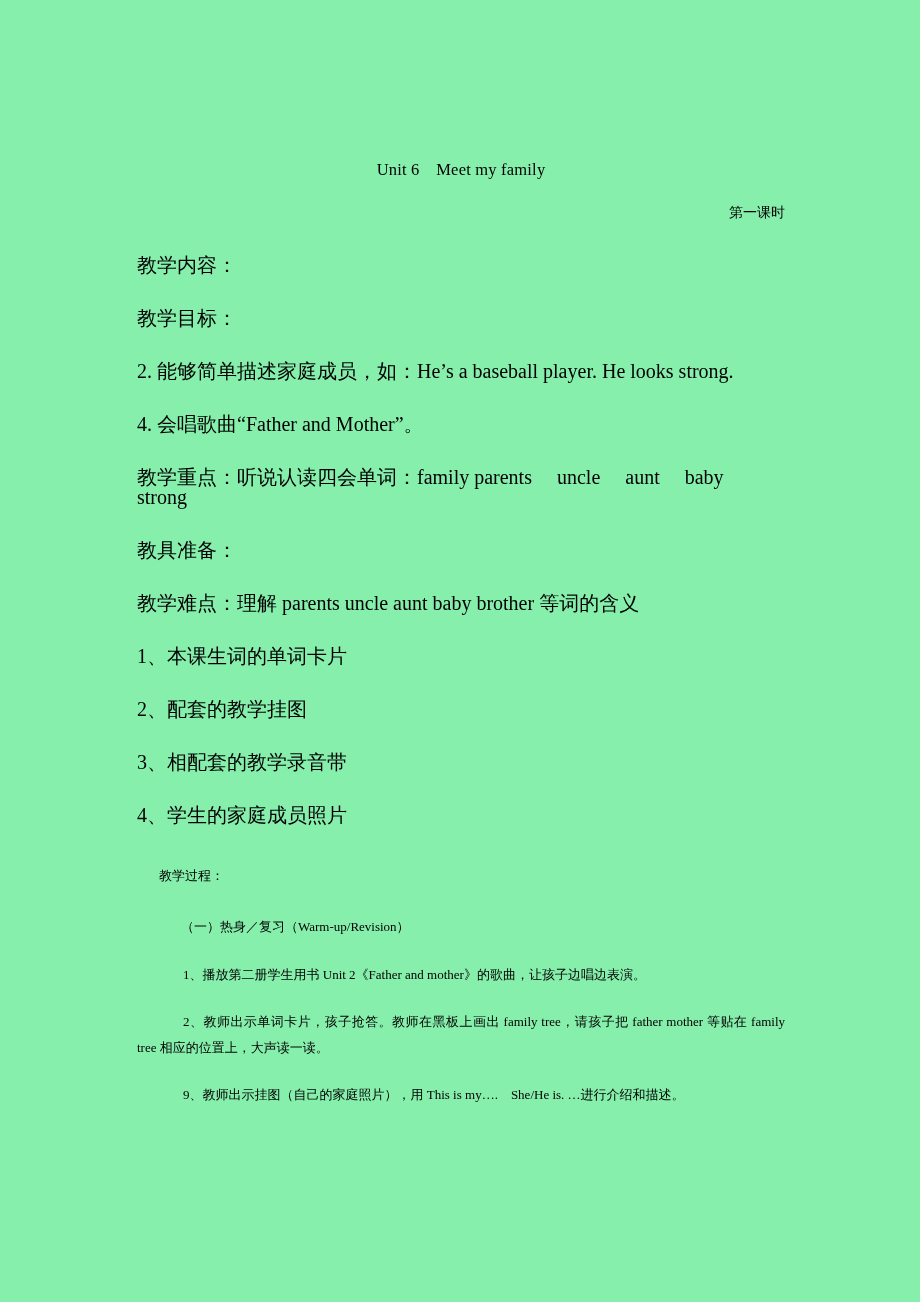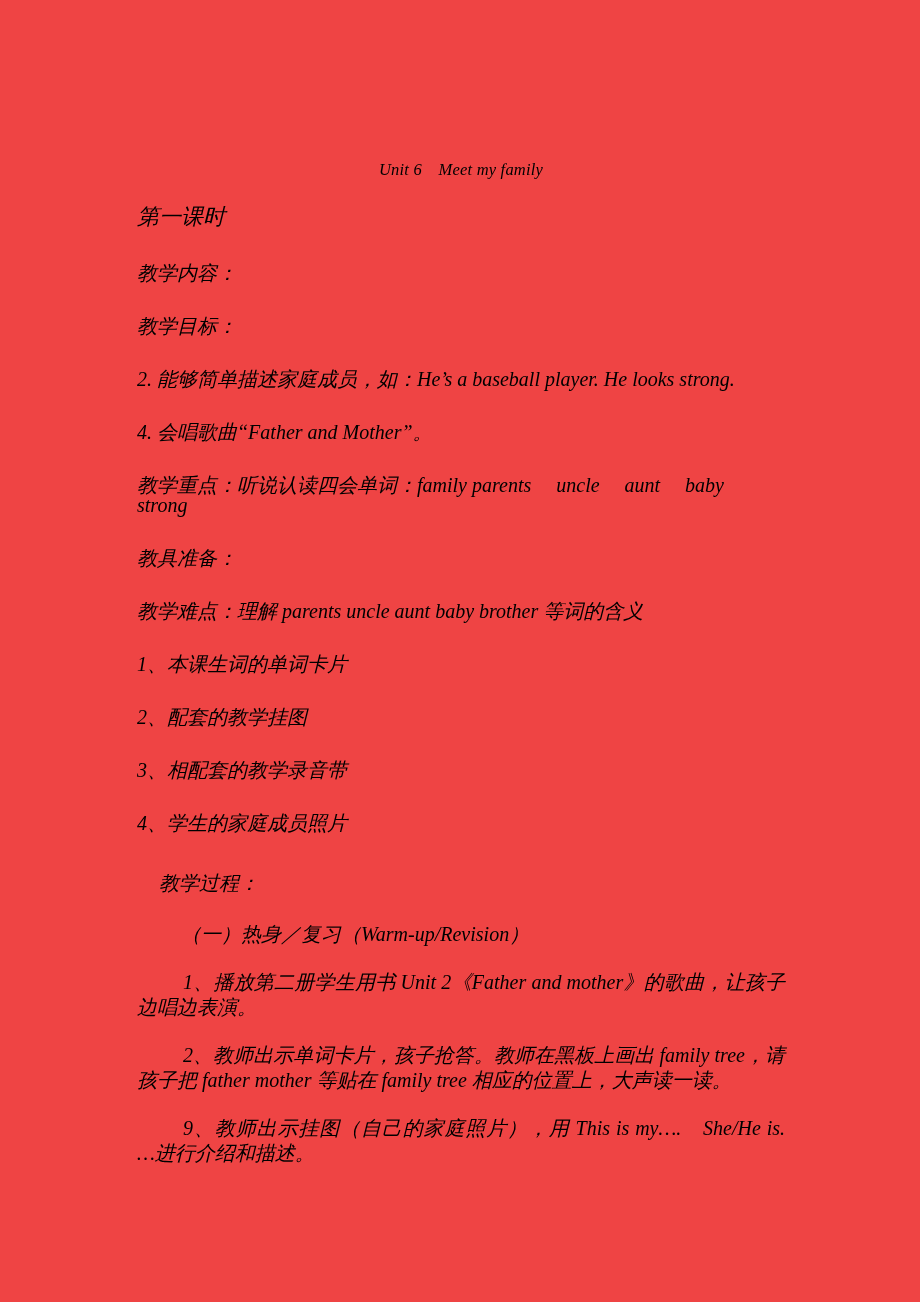--- a/index.html
+++ b/index.html
@@ -11,60 +11,59 @@
     width: 920px;
     height: 1302px;
     font-family: "Liberation Serif", "DejaVu Serif", serif;
     color: #000000;
     -webkit-font-smoothing: antialiased;
   }
   .page {
     position: relative;
     width: 920px;
     height: 1302px;
-    background: #ef4444;
+    background: #86efac;
     overflow: hidden;
-    font-style: italic;
   }
   .content {
     position: absolute;
     left: 137px;
     top: 0;
     width: 648px;
   }
 
   
   .title-main {
     text-align: center;
     font-size: 16.5px;
     line-height: 1;
     margin-top: 162px;
     letter-spacing: 0.2px;
   }
   .title-sub {
-    text-align: left;
-    font-size: 22px;
+    text-align: right;
+    font-size: 14px;
     line-height: 1;
     margin-top: 27px;
   }
 
   
   .para {
     font-size: 20px;
     line-height: 1;
     margin: 0;
     padding: 0;
     white-space: pre-wrap;
   }
   .sp-0   { margin-top: 35px; }   
   .sp     { margin-top: 33px; }   
 
   
   .block {
-    font-size: 20px;
+    font-size: 13px;
     line-height: 25.5px;
     margin: 0;
     text-align: justify;
     text-justify: inter-ideograph;
   }
   .proc-head { margin-top: 38px; text-indent: 22px; }
   .sec-head  { margin-top: 26px; text-indent: 44px; }
   .step      { margin-top: 22px; text-indent: 46px; }
 </style>
 </head>

